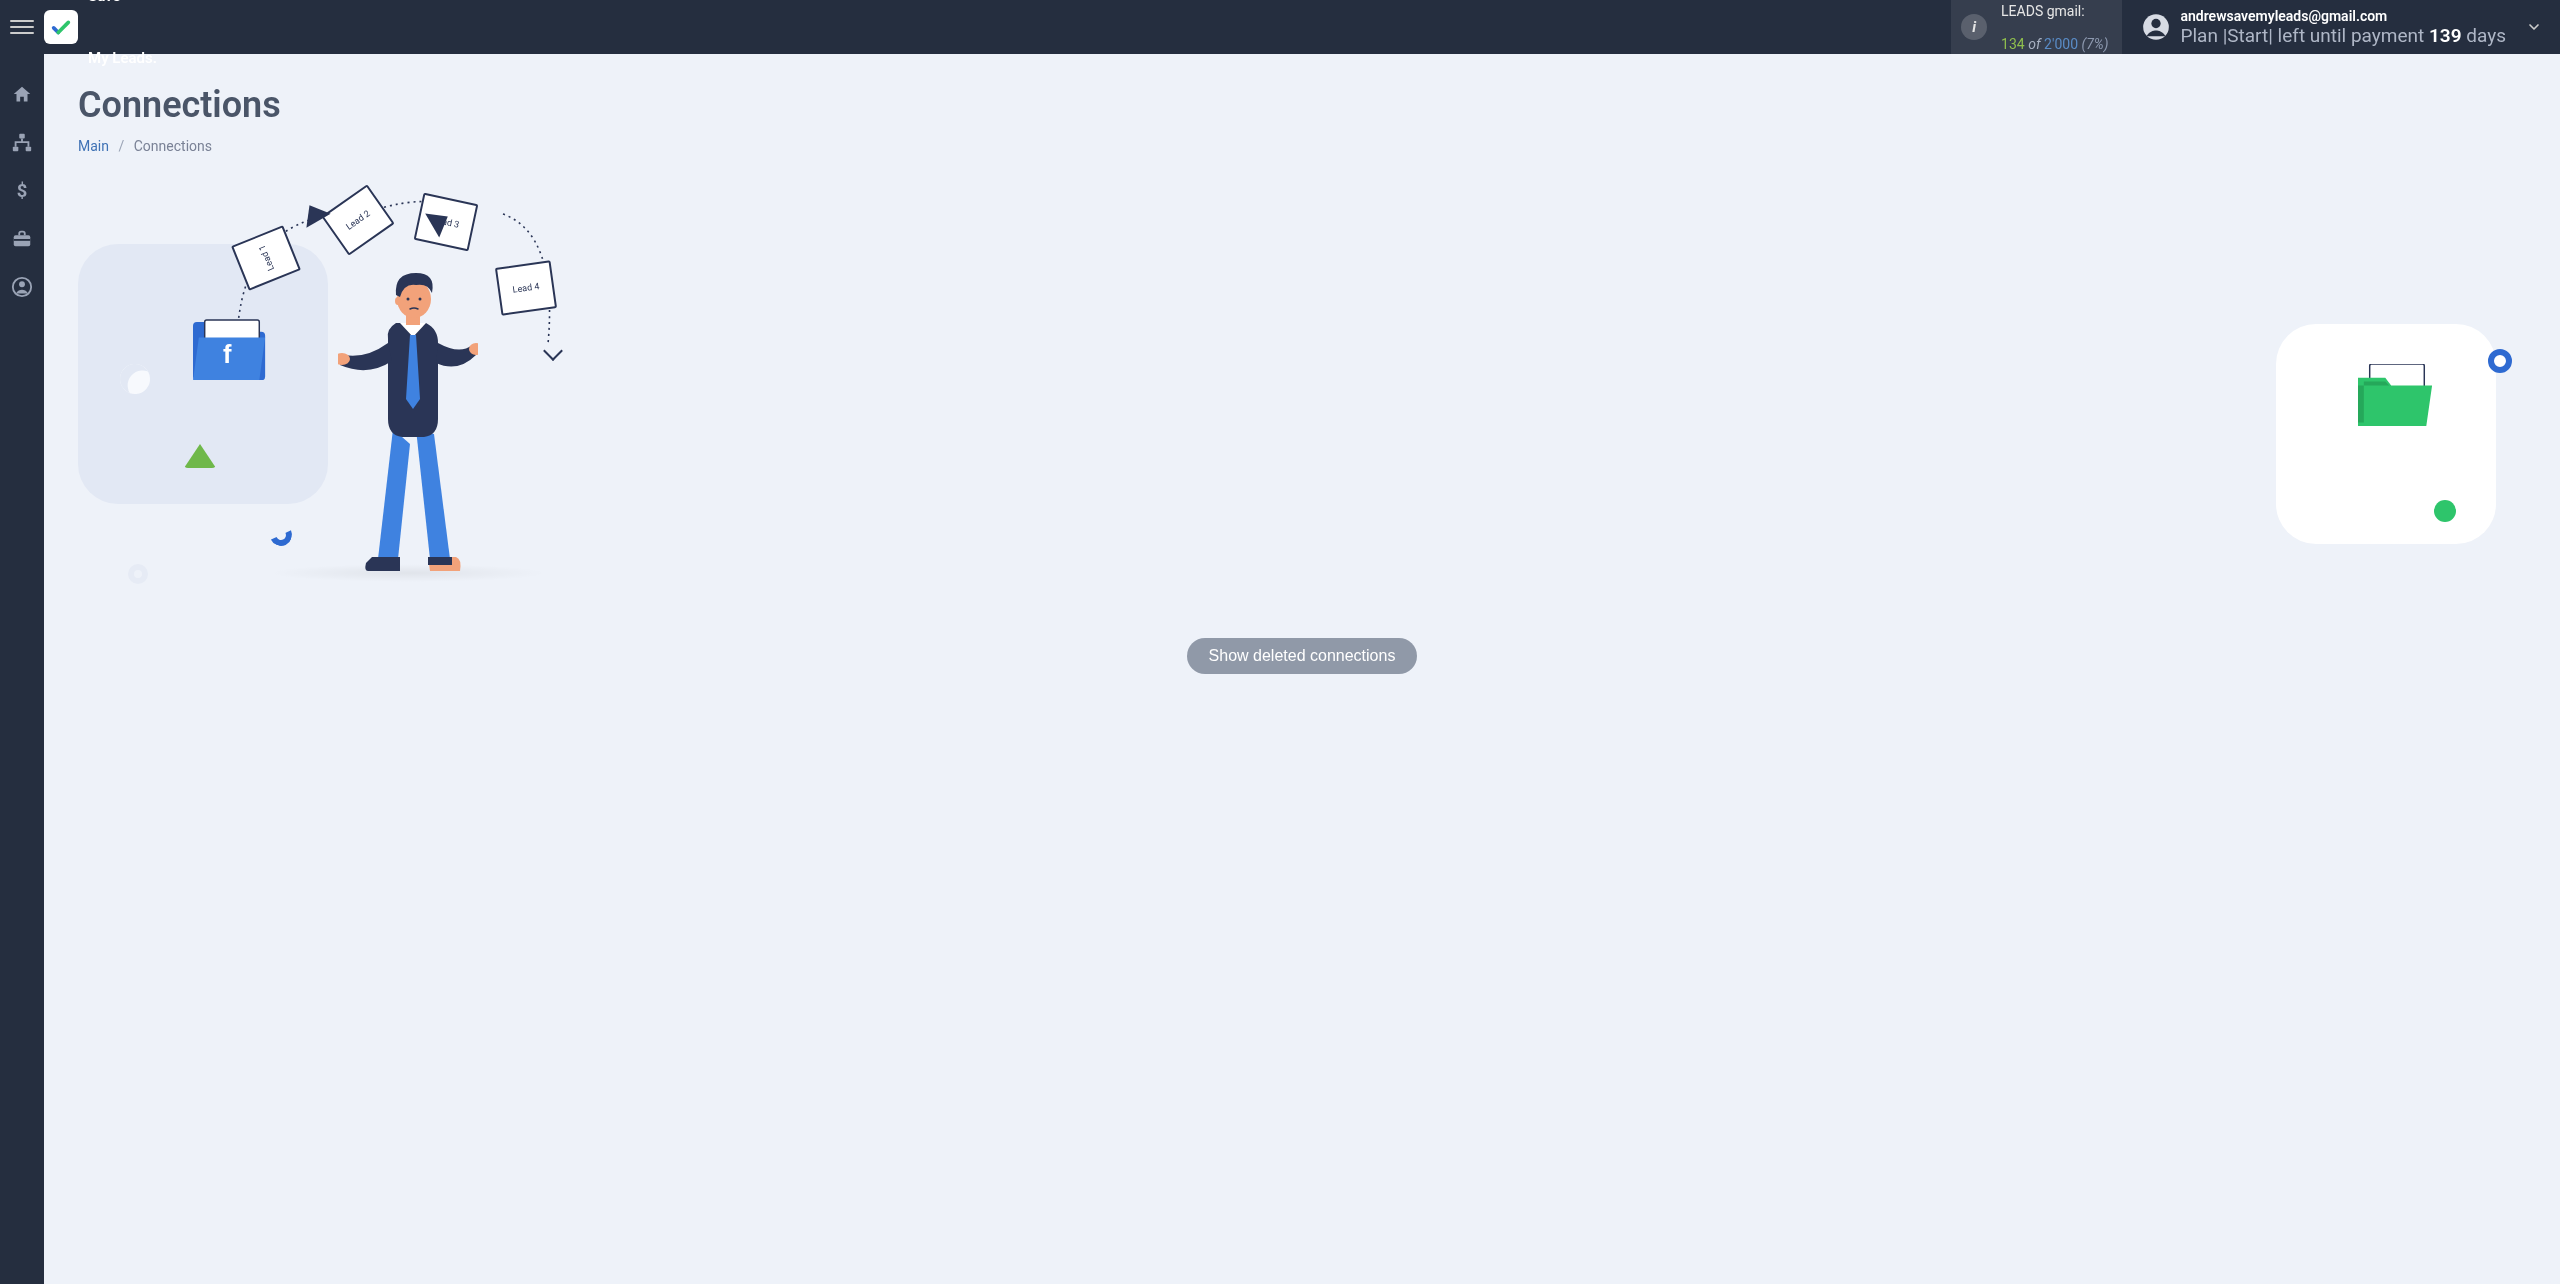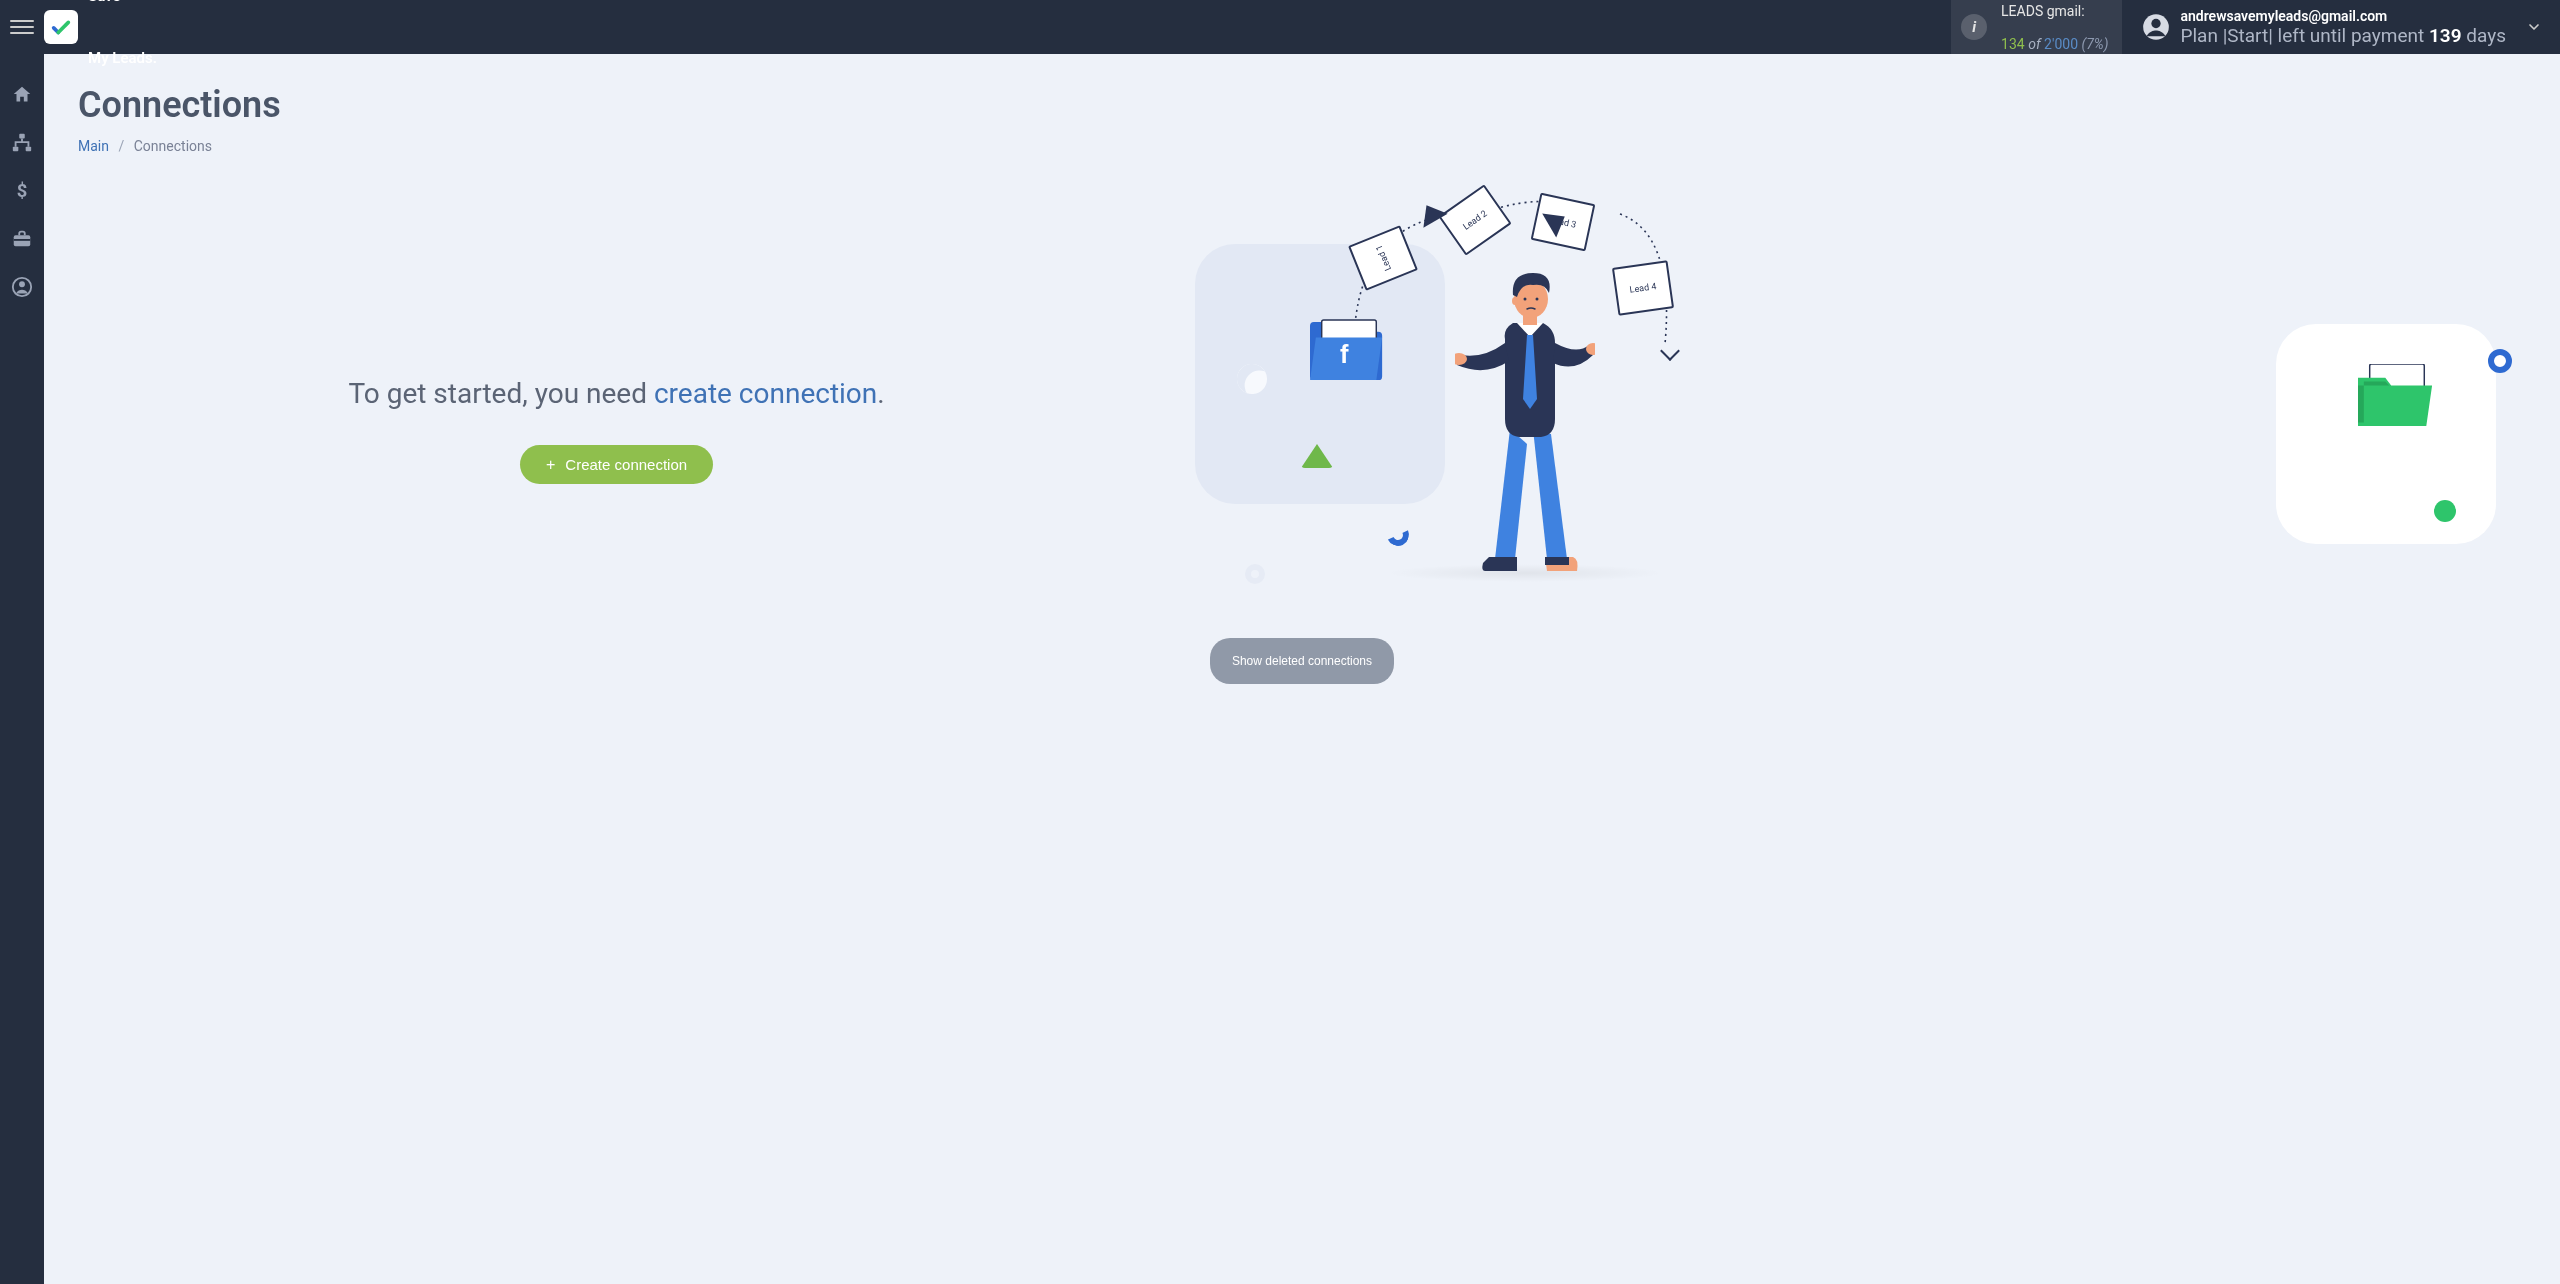--- a/index.html
+++ b/index.html
@@ -52,21 +52,21 @@
 .create-btn .plus-icon { font-size: 16px; line-height: 1; }
 
 .hero-right { flex: 1; position: relative; min-height: 430px; }
 .illus { position: absolute; inset: 0; }
 
 .stats-row { margin-top: 40px; display: flex; justify-content: center; align-items: center; gap: 24px; color: #5b6475; font-size: 15px; }
 .stats-row .stat-item { display: inline-flex; align-items: center; gap: 6px; }
 .file-icon { width: 16px; height: 18px; display: inline-block; }
 
 .deleted-btn-row { margin-top: 24px; display: flex; justify-content: center; }
-.deleted-btn { background: #9099a8; color: #fff; border: none; border-radius: 20px; padding: 16px 22px; font-size: 12px; cursor: pointer; }
+.deleted-btn { background: #9099a8; color: #fff; border: none; border-radius: 20px; padding: 9px 22px; font-size: 16px; cursor: pointer; }
 
 
 .bg-card { position: absolute; border-radius: 40px; }
 .bg-card.left { left: 0; top: 60px; width: 250px; height: 260px; background: #e2e8f4; }
 .bg-card.right { right: 30px; top: 140px; width: 220px; height: 220px; background: #fff; }
 .person { position: absolute; left: 260px; top: 75px; width: 140px; height: 330px; }
 .shadow-ellipse { position: absolute; left: 190px; top: 380px; width: 280px; height: 18px; background: radial-gradient(ellipse at center, rgba(0,0,0,0.06) 0%, transparent 70%); border-radius: 50%; }
 .folder { position: absolute; }
 .folder.blue { left: 115px; top: 134px; width: 78px; height: 62px; }
 .folder.green { right: 90px; top: 180px; width: 78px; height: 62px; }
@@ -180,29 +180,20 @@
 
     <div class="main">
       <h1 class="page-title">Connections</h1>
       <div class="breadcrumb">
         <span class="bc-main">Main</span>
         <span class="bc-sep">/</span>
         <span>Connections</span>
       </div>
 
       <div class="hero-row">
-        <div class="hero-left">
-          <div class="hero-text">
-            <span>To get started, you need </span><span class="cc-link">create connection</span><span>.</span>
-          </div>
-          <button class="create-btn">
-            <span class="plus-icon">+</span>
-            <span>Create connection</span>
-          </button>
-        </div>
 
         <div class="hero-right">
           <div class="illus">
             <div class="bg-card left"></div>
             <div class="bg-card right"></div>
             <div class="moon-white"></div>
             <div class="shadow-ellipse"></div>
 
             <svg style="position:absolute;left:150px;top:10px;width:340px;height:180px" viewBox="0 0 340 180">
               <path d="M10 130 Q 20 30 110 20" fill="none" stroke="#2a3556" stroke-width="1.6" stroke-dasharray="2 4"></path>

